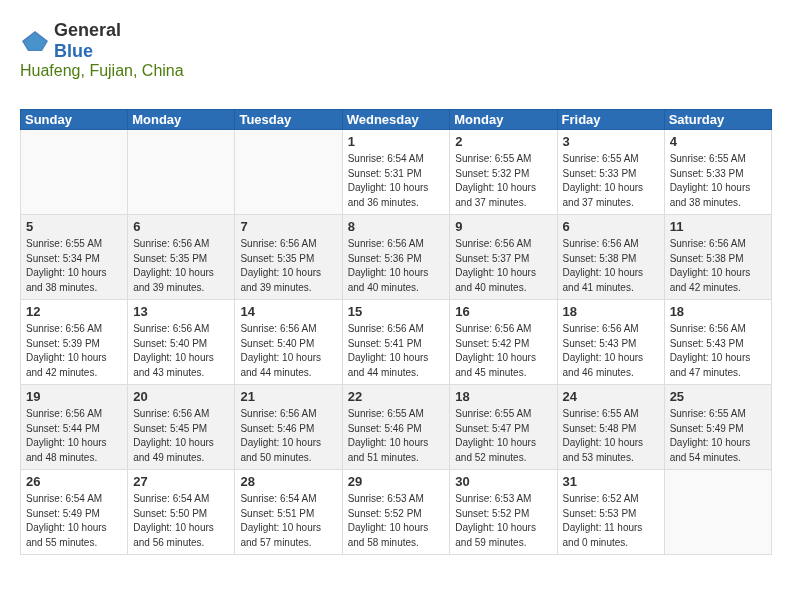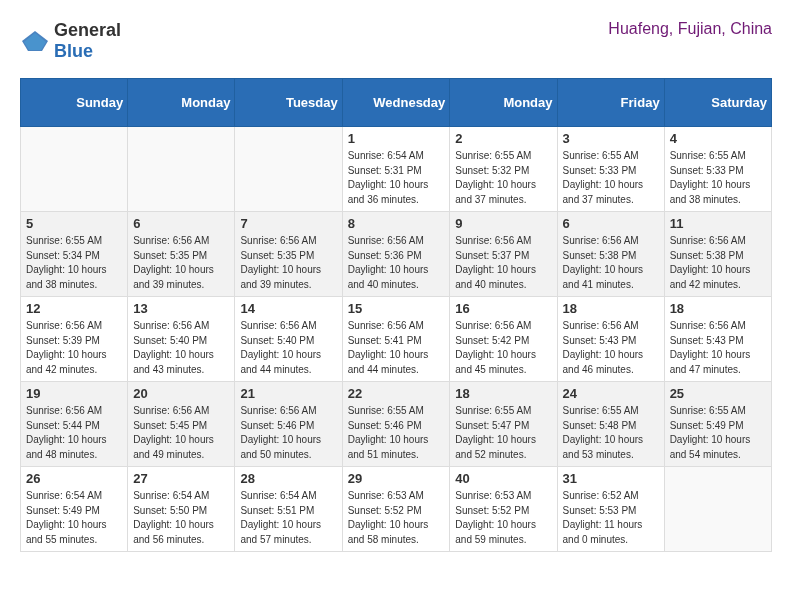--- a/index.html
+++ b/index.html
@@ -7,56 +7,57 @@
       font-family: Arial, sans-serif;
       background: #fff;
       width: 792px;
       min-height: 612px;
       padding: 20px;
     }
     .header {
       display: flex;
       justify-content: space-between;
       align-items: flex-start;
-      margin-bottom: 16px;
+      margin-bottom: 29px;
+      flex-direction: column;
     }
     .logo {
       display: flex;
       align-items: center;
       gap: 4px;
     }
     .logo-icon {
       width: 30px;
       height: 24px;
     }
     .title-block {
       text-align: right;
     }
     .month-title {
       font-size: 36px;
       font-weight: bold;
       color: #333;
     }
     .location {
       font-size: 16px;
-      color: #701a75;
+      color: #4d7c0f;
       text-align: right;
     }
     .calendar {
       width: 100%;
       border-collapse: collapse;
       border: 1px solid #ccc;
     }
     .calendar th {
       background-color: #2a6db5;
       color: #fff;
       font-size: 13px;
       font-weight: bold;
-      padding: 16px 4px;
-      text-align: right;
+      padding: 2px 4px;
+      text-align: left;
       border: 1px solid #2060a0;
     }
     .calendar td {
       vertical-align: top;
       padding: 4px 5px;
       border: 1px solid #ddd;
       width: 108px;
       min-height: 90px;
       font-size: 10.5px;
       color: #333;
@@ -320,21 +321,21 @@
 and 57 minutes.</div>
         </td>
         <td>
           <div class="day-number">29</div>
           <div class="day-info" style="white-space: pre-line;">Sunrise: 6:53 AM
 Sunset: 5:52 PM
 Daylight: 10 hours
 and 58 minutes.</div>
         </td>
         <td>
-          <div class="day-number">40</div>
+          <div class="day-number">30</div>
           <div class="day-info" style="white-space: pre-line;">Sunrise: 6:53 AM
 Sunset: 5:52 PM
 Daylight: 10 hours
 and 59 minutes.</div>
         </td>
         <td>
           <div class="day-number">31</div>
           <div class="day-info" style="white-space: pre-line;">Sunrise: 6:52 AM
 Sunset: 5:53 PM
 Daylight: 11 hours

